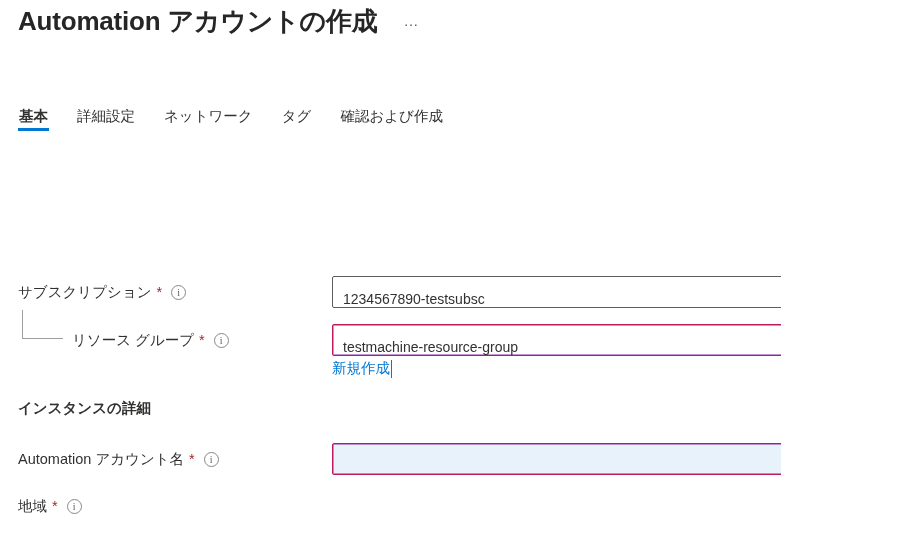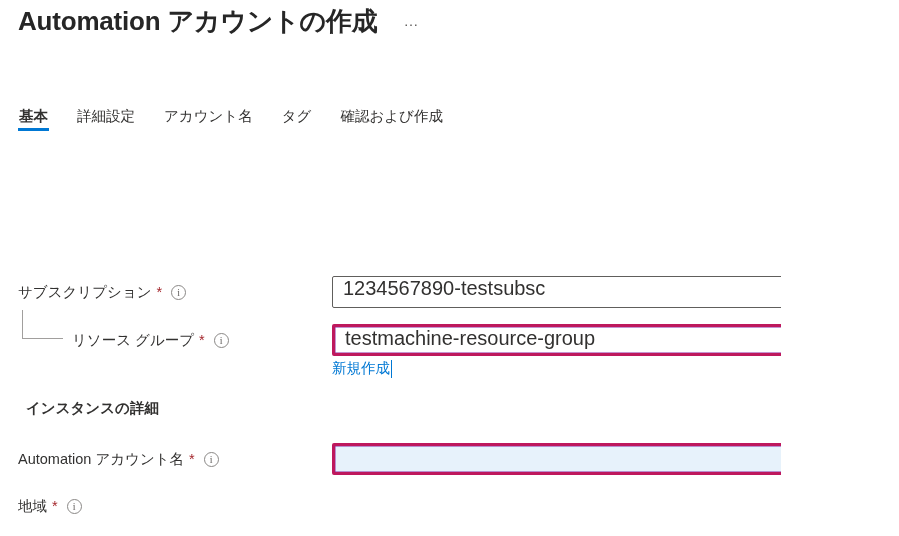--- a/index.html
+++ b/index.html
@@ -29,50 +29,50 @@
   .label-col { width:314px; display:flex; align-items:center; font-size:14.5px; color:#323130; flex-shrink:0; }
   .label-col.indented { padding-left:54px; box-sizing:border-box;align-items:center; }
   .req { color:#a4262c; margin-left:5px; }
   .info-icon { margin-left:9px; width:15px; height:15px; border:1px solid #8a8886; border-radius:50%;
     display:inline-flex; align-items:center; justify-content:center; color:#605e5c;
     font-size:10px; font-style:normal; cursor:default; box-sizing:border-box; }
   .info-icon::before { content:"i"; font-family:"Liberation Serif","DejaVu Serif",serif; }
 
   .field-col { flex:1; position:relative; }
   .field { position:relative; height:32px; box-sizing:border-box; border:1px solid #605e5c;
-    border-radius:2px; background:#ffffff; display:flex; align-items:flex-start;
-    padding:0 32px 0 10px; font-size:20px; color:#323130; cursor:pointer; }
-  .field.dirty { border:3px solid #be185d; box-shadow:inset 0 0 0 0.5px #8a2da5; }
+    border-radius:2px; background:#ffffff; display:flex; align-items:flex-end;
+    padding:0 32px 0 10px; font-size:14px; color:#323130; cursor:pointer; }
+  .field.dirty { border:1px solid #be185d; box-shadow:inset 0 0 0 0.5px #8a2da5; }
   .field.autofill { background:linear-gradient(to right, #e7f2fb calc(100% - 17px), #ffffff calc(100% - 17px)); }
   .chevron { position:absolute; right:11px; top:9px; }
   .check { position:absolute; right:5px; top:8px; }
 
   
   .connector-v { position:absolute; left:22px; top:310px; width:1px; height:28px; background:#a19f9d; }
   .connector-h { position:absolute; left:22px; top:338px; width:41px; height:1px; background:#a19f9d; }
 
   .create-new { position:absolute; left:332px; top:359px; font-size:14.5px; display:flex; align-items:center; }
   .cursor-bar { display:inline-block; width:1px; height:18px; background:#0078d4; margin-left:1px; }
 
-  .section-heading { position:absolute; left:18px; top:399px; font-size:14.5px; font-weight:700; color:#323130;margin-left:8px; }
+  .section-heading { position:absolute; left:18px; top:399px; font-size:14.5px; font-weight:700; color:#323130; }
 </style>
 </head>
 <body>
 
 <div class="canvas">
 
   <div class="title-row">
     <div class="page-title">Automation アカウントの作成</div>
     <button class="more-btn">…</button>
   </div>
 
   <div class="tabs">
     <div class="tab active">基本</div>
     <div class="tab">詳細設定</div>
-    <div class="tab">アカウント名</div>
+    <div class="tab">ネットワーク</div>
     <div class="tab">タグ</div>
     <div class="tab">確認および作成</div>
   </div>
 
 
   <div class="form-row" style="top:276px;">
     <div class="label-col">
       <span>サブスクリプション</span>
       <span class="req">*</span>
       <span class="info-icon"></span>

